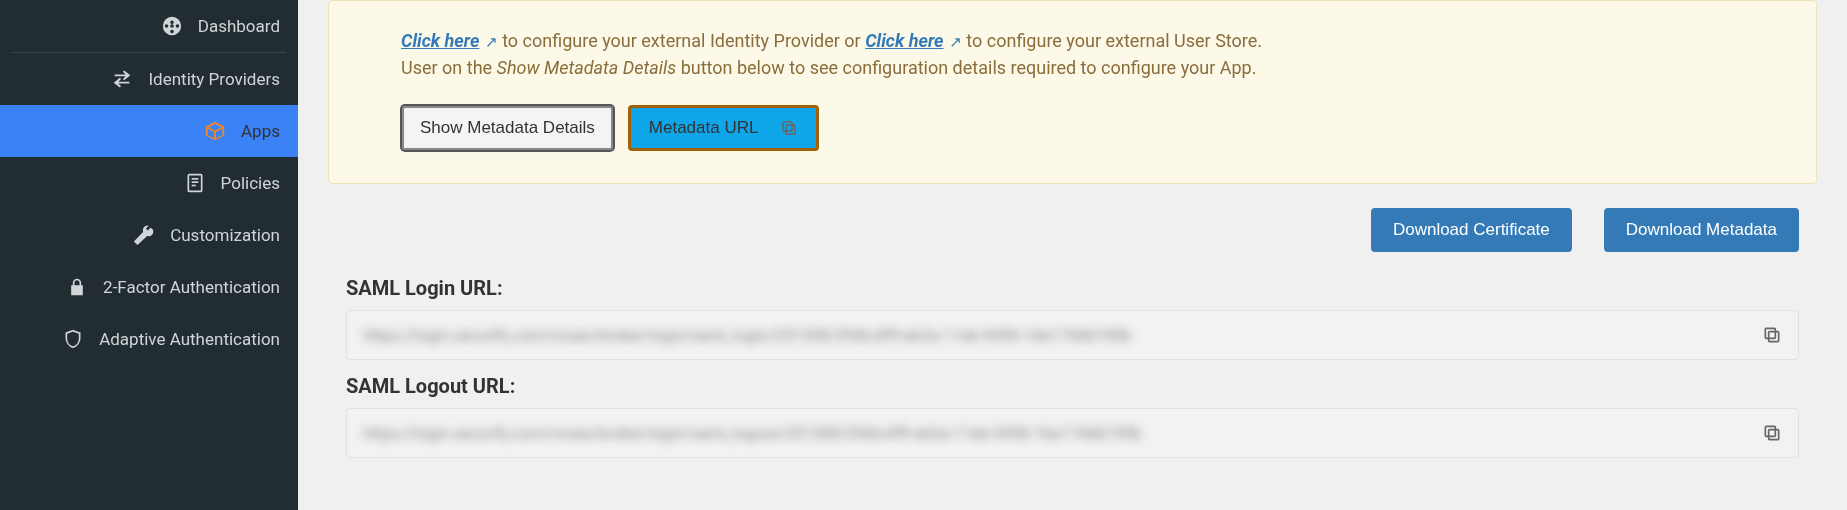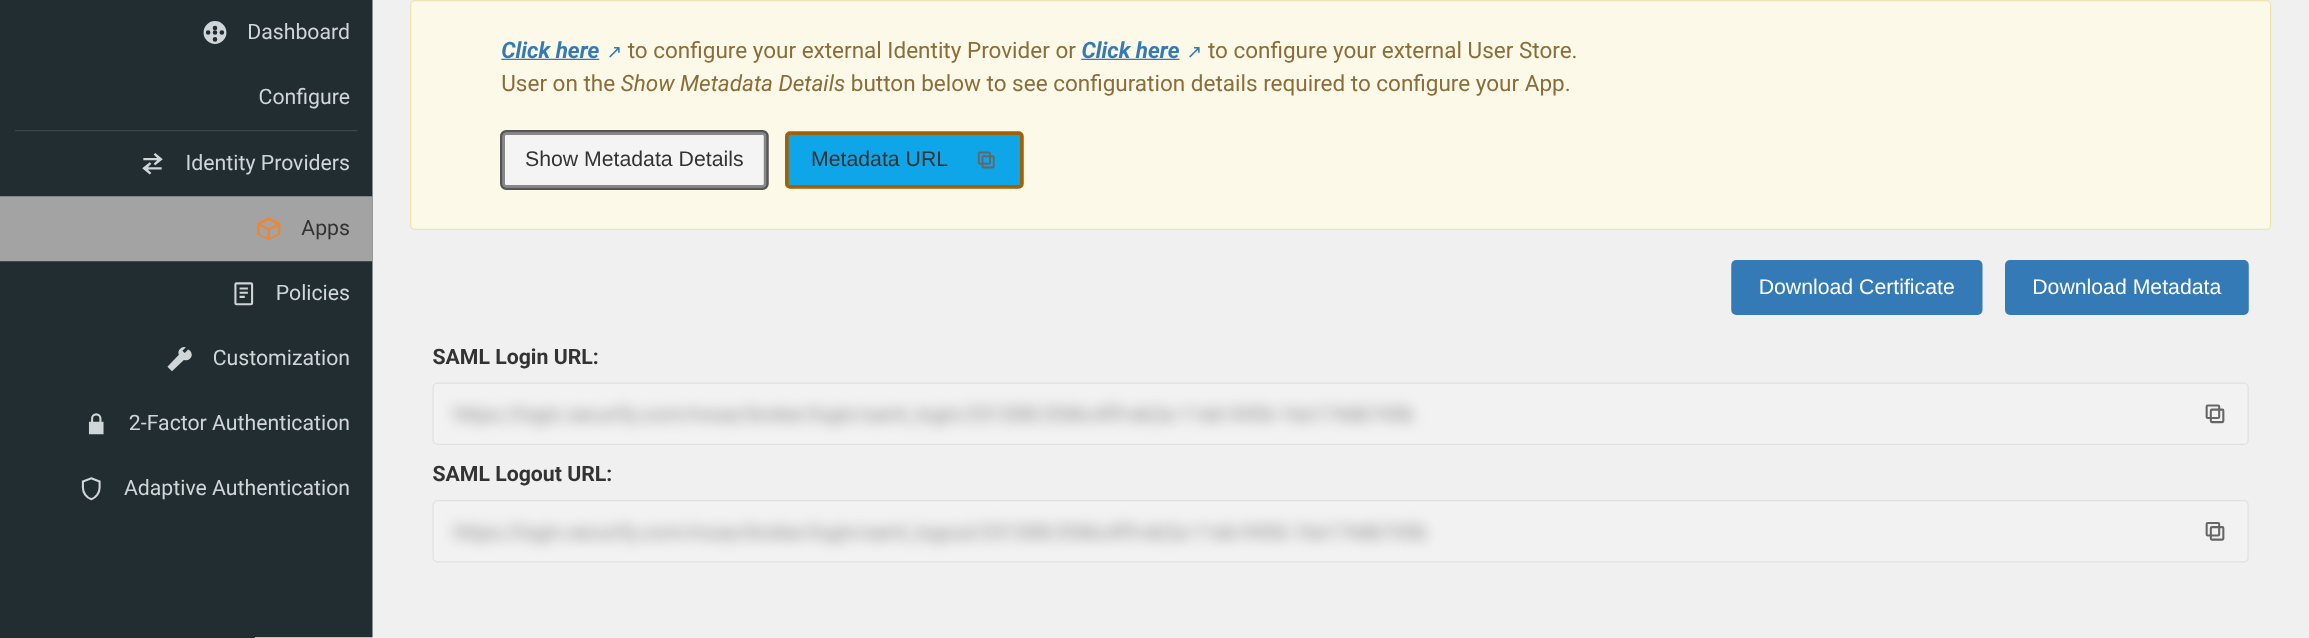--- a/index.html
+++ b/index.html
@@ -20,21 +20,21 @@
 .sidebar-item {
   display: flex;
   align-items: center;
   padding: 14px 18px;
   color: #d0d5d8;
   cursor: pointer;
   font-size: 17px;
   justify-content: flex-end;
 }
 .sidebar-item.active {
-  background: #a3a3a3;
+  background: #3b82f6;
   color: #333;
 }
 .sidebar-item .icon {
   width: 24px;
   height: 24px;
   margin-right: 14px;
   display: flex;
   align-items: center;
   justify-content: center;
   flex-shrink: 0;
@@ -91,36 +91,36 @@
 .btn-outline.pressed {
   box-shadow: inset 0 0 0 2px #888;
   border: 1px solid #888;
   outline: 2px solid #555;
   outline-offset: -1px;
   background: #f4f4f4;
 }
 .download-row {
   display: flex;
   justify-content: flex-end;
-  gap: 18px;
+  gap: 32px;
   padding: 24px 18px 10px 18px;
   align-items: flex-end;
 }
 .btn-primary {
   background: #337ab7;
   color: #fff;
   border: none;
   border-radius: 4px;
   padding: 12px 22px;
   font-size: 17px;
   cursor: pointer;
 }
 .field-label {
   font-weight: bold;
-  font-size: 17px;
+  font-size: 20px;
   color: #333;
   margin: 14px 18px 10px 18px;
 }
 .url-box {
   margin: 0 18px;
   background: #f2f2f2;
   border: 1px solid #e0e0e0;
   border-radius: 4px;
   padding: 14px 16px;
   display: flex;
@@ -147,24 +147,20 @@
 <body>
 
 <div class="sidebar">
   <div class="sidebar-item">
     <span class="icon">
       <svg width="22" height="22" viewBox="0 0 24 24" fill="currentColor">
           <path d="M12 2a10 10 0 1 0 10 10A10 10 0 0 0 12 2zm0 4a2 2 0 1 1-2 2 2 2 0 0 1 2-2zM6 14a2 2 0 1 1 2-2 2 2 0 0 1-2 2zm6 6a2 2 0 1 1 2-2 2 2 0 0 1-2 2zm0-6a2 2 0 1 1 2-2 2 2 0 0 1-2 2zm6 0a2 2 0 1 1 2-2 2 2 0 0 1-2 2z"></path>
         </svg>
     </span>
     <span>Dashboard</span>
-  </div>
-  <div class="sidebar-item">
-    <span class="icon"></span>
-    <span>Configure</span>
   </div>
   <div class="sidebar-divider"></div>
   <div class="sidebar-item">
     <span class="icon">
       <svg width="22" height="22" viewBox="0 0 24 24" fill="currentColor">
           <path d="M4 7h12l-3-3 1.4-1.4L21 8l-6.6 5.4L13 12l3-3H4V7zm16 10H8l3 3-1.4 1.4L3 16l6.6-5.4L11 12l-3 3h12v2z"></path>
         </svg>
     </span>
     <span>Identity Providers</span>
   </div>

